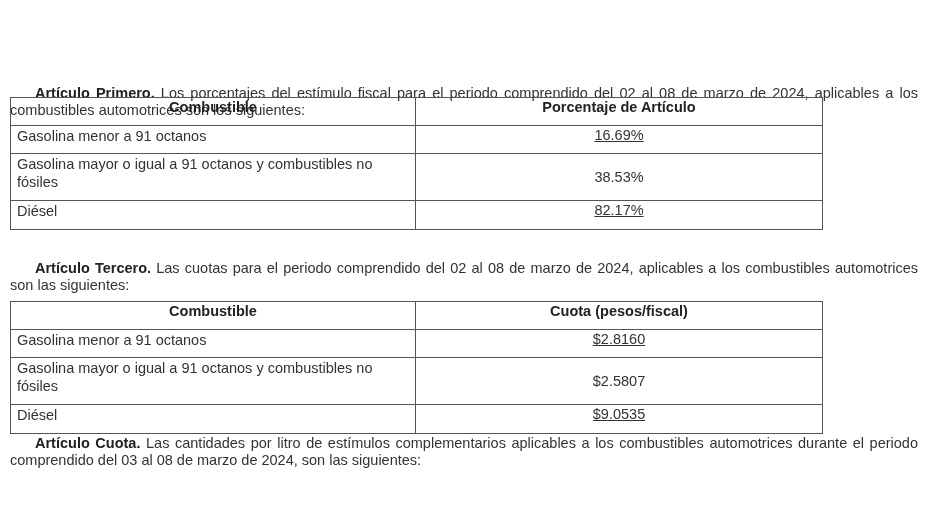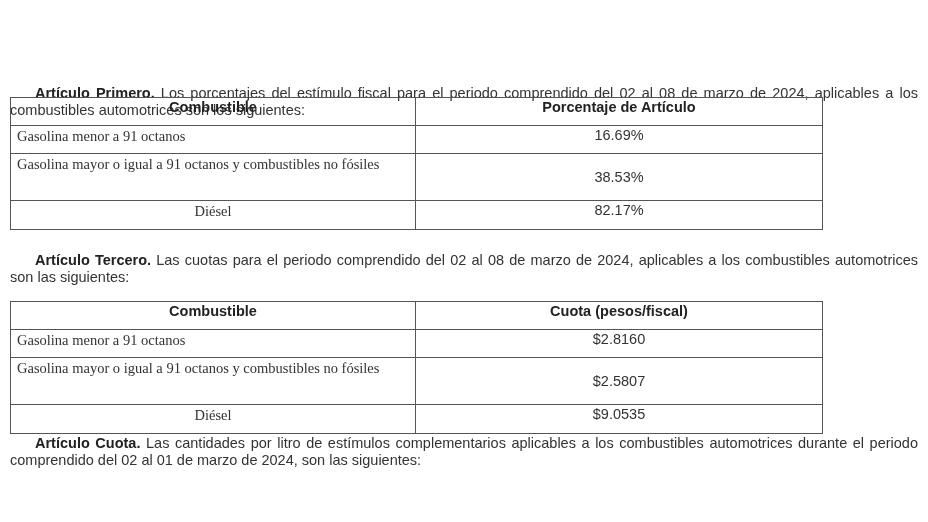--- a/index.html
+++ b/index.html
@@ -17,26 +17,26 @@
     .para b { color: #222; font-weight: bold; }
     table.fuel {
       position: absolute; left: 10px; width: 812px;
       border-collapse: collapse; table-layout: fixed;
       font-size: 14.5px; color: #333;
     }
     table.fuel td, table.fuel th {
       border: 1.5px solid #555555; padding: 0 6px; vertical-align: middle; margin-top: 16px;
     }
     table.fuel th { font-weight: bold; color: #222; text-align: center; height: 26px; vertical-align: top; padding-top: 1px; }
-    table.fuel td.name { text-align: left; vertical-align: top; line-height: 18px; padding-top: 1px; font-family: Liberation Serif, serif; }
+    table.fuel td.name { text-align: left; vertical-align: top; line-height: 18px; padding-top: 1px; }
     table.fuel td.val { text-align: center; }
     table.fuel tr.r1 td { height: 26px; }
     table.fuel tr.r2 td { height: 45px; }
-    table.fuel tr.r3 td { height: 27px; text-align: center; }
-    table.fuel tr.r1 td.val, table.fuel tr.r3 td.val { vertical-align: top; padding-top: 1px; }
+    table.fuel tr.r3 td { height: 27px; }
+    table.fuel tr.r1 td.val, table.fuel tr.r3 td.val { vertical-align: top; padding-top: 1px; text-decoration: underline; }
     col.c1 { width: 405px; }
     col.c2 { width: 407px; }
   </style>
 </head>
 <body>
 
 <div class="para" style="top:51px;margin-top:34px;">
   <span class="indent"></span><b>Artículo Primero.</b><span> Los porcentajes del estímulo fiscal para el periodo comprendido del 02 al 08 de marzo de 2024, aplicables a los combustibles automotrices son los siguientes:</span>
 </div>
 
@@ -58,21 +58,21 @@
     <td class="name">Gasolina mayor o igual a 91 octanos y combustibles no fósiles</td>
     <td class="val">38.53%</td>
   </tr>
   <tr class="r3">
     <td class="name">Diésel</td>
     <td class="val">82.17%</td>
   </tr>
 </tbody>
   </table>
 
-<div class="para" style="top:252px;">
+<div class="para" style="top:260px;">
   <span class="indent"></span><b>Artículo Tercero.</b><span> Las cuotas para el periodo comprendido del 02 al 08 de marzo de 2024, aplicables a los combustibles automotrices son las siguientes:</span>
 </div>
 
 <table class="fuel" style="top:301px;">
   <colgroup>
       <col class="c1">
       <col class="c2">
     </colgroup>
   <tbody>
       <tr>
@@ -88,14 +88,14 @@
     <td class="val">$2.5807</td>
   </tr>
   <tr class="r3">
     <td class="name">Diésel</td>
     <td class="val">$9.0535</td>
   </tr>
 </tbody>
   </table>
 
 <div class="para" style="top:435px;">
-  <span class="indent"></span><b>Artículo Cuota.</b><span> Las cantidades por litro de estímulos complementarios aplicables a los combustibles automotrices durante el periodo comprendido del 02 al 01 de marzo de 2024, son las siguientes:</span>
+  <span class="indent"></span><b>Artículo Cuota.</b><span> Las cantidades por litro de estímulos complementarios aplicables a los combustibles automotrices durante el periodo comprendido del 03 al 08 de marzo de 2024, son las siguientes:</span>
 </div>
 
 </body></html>

